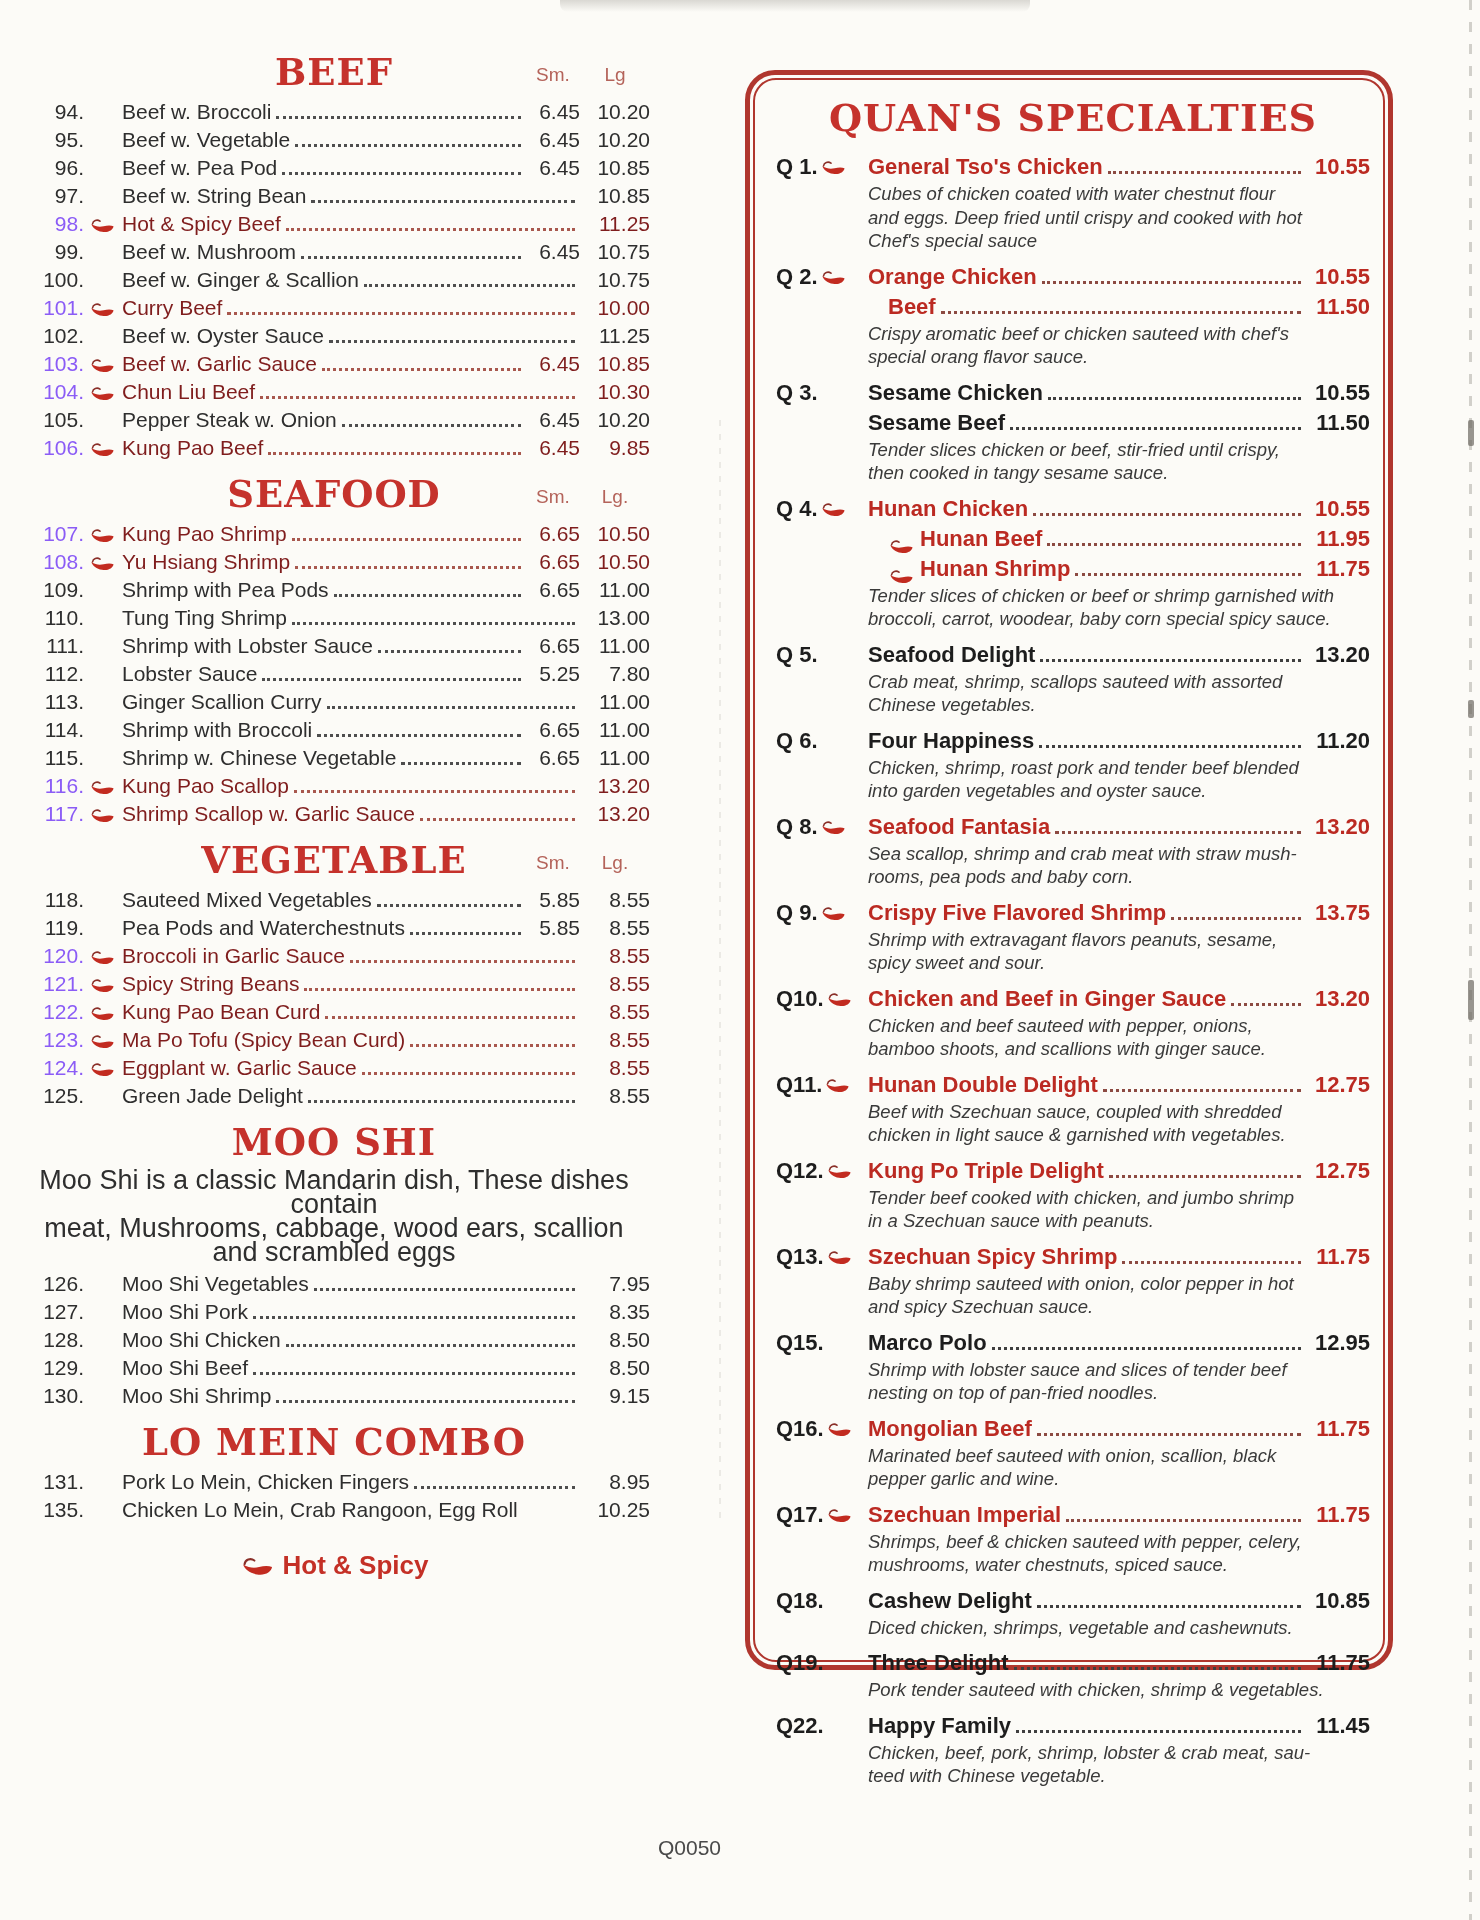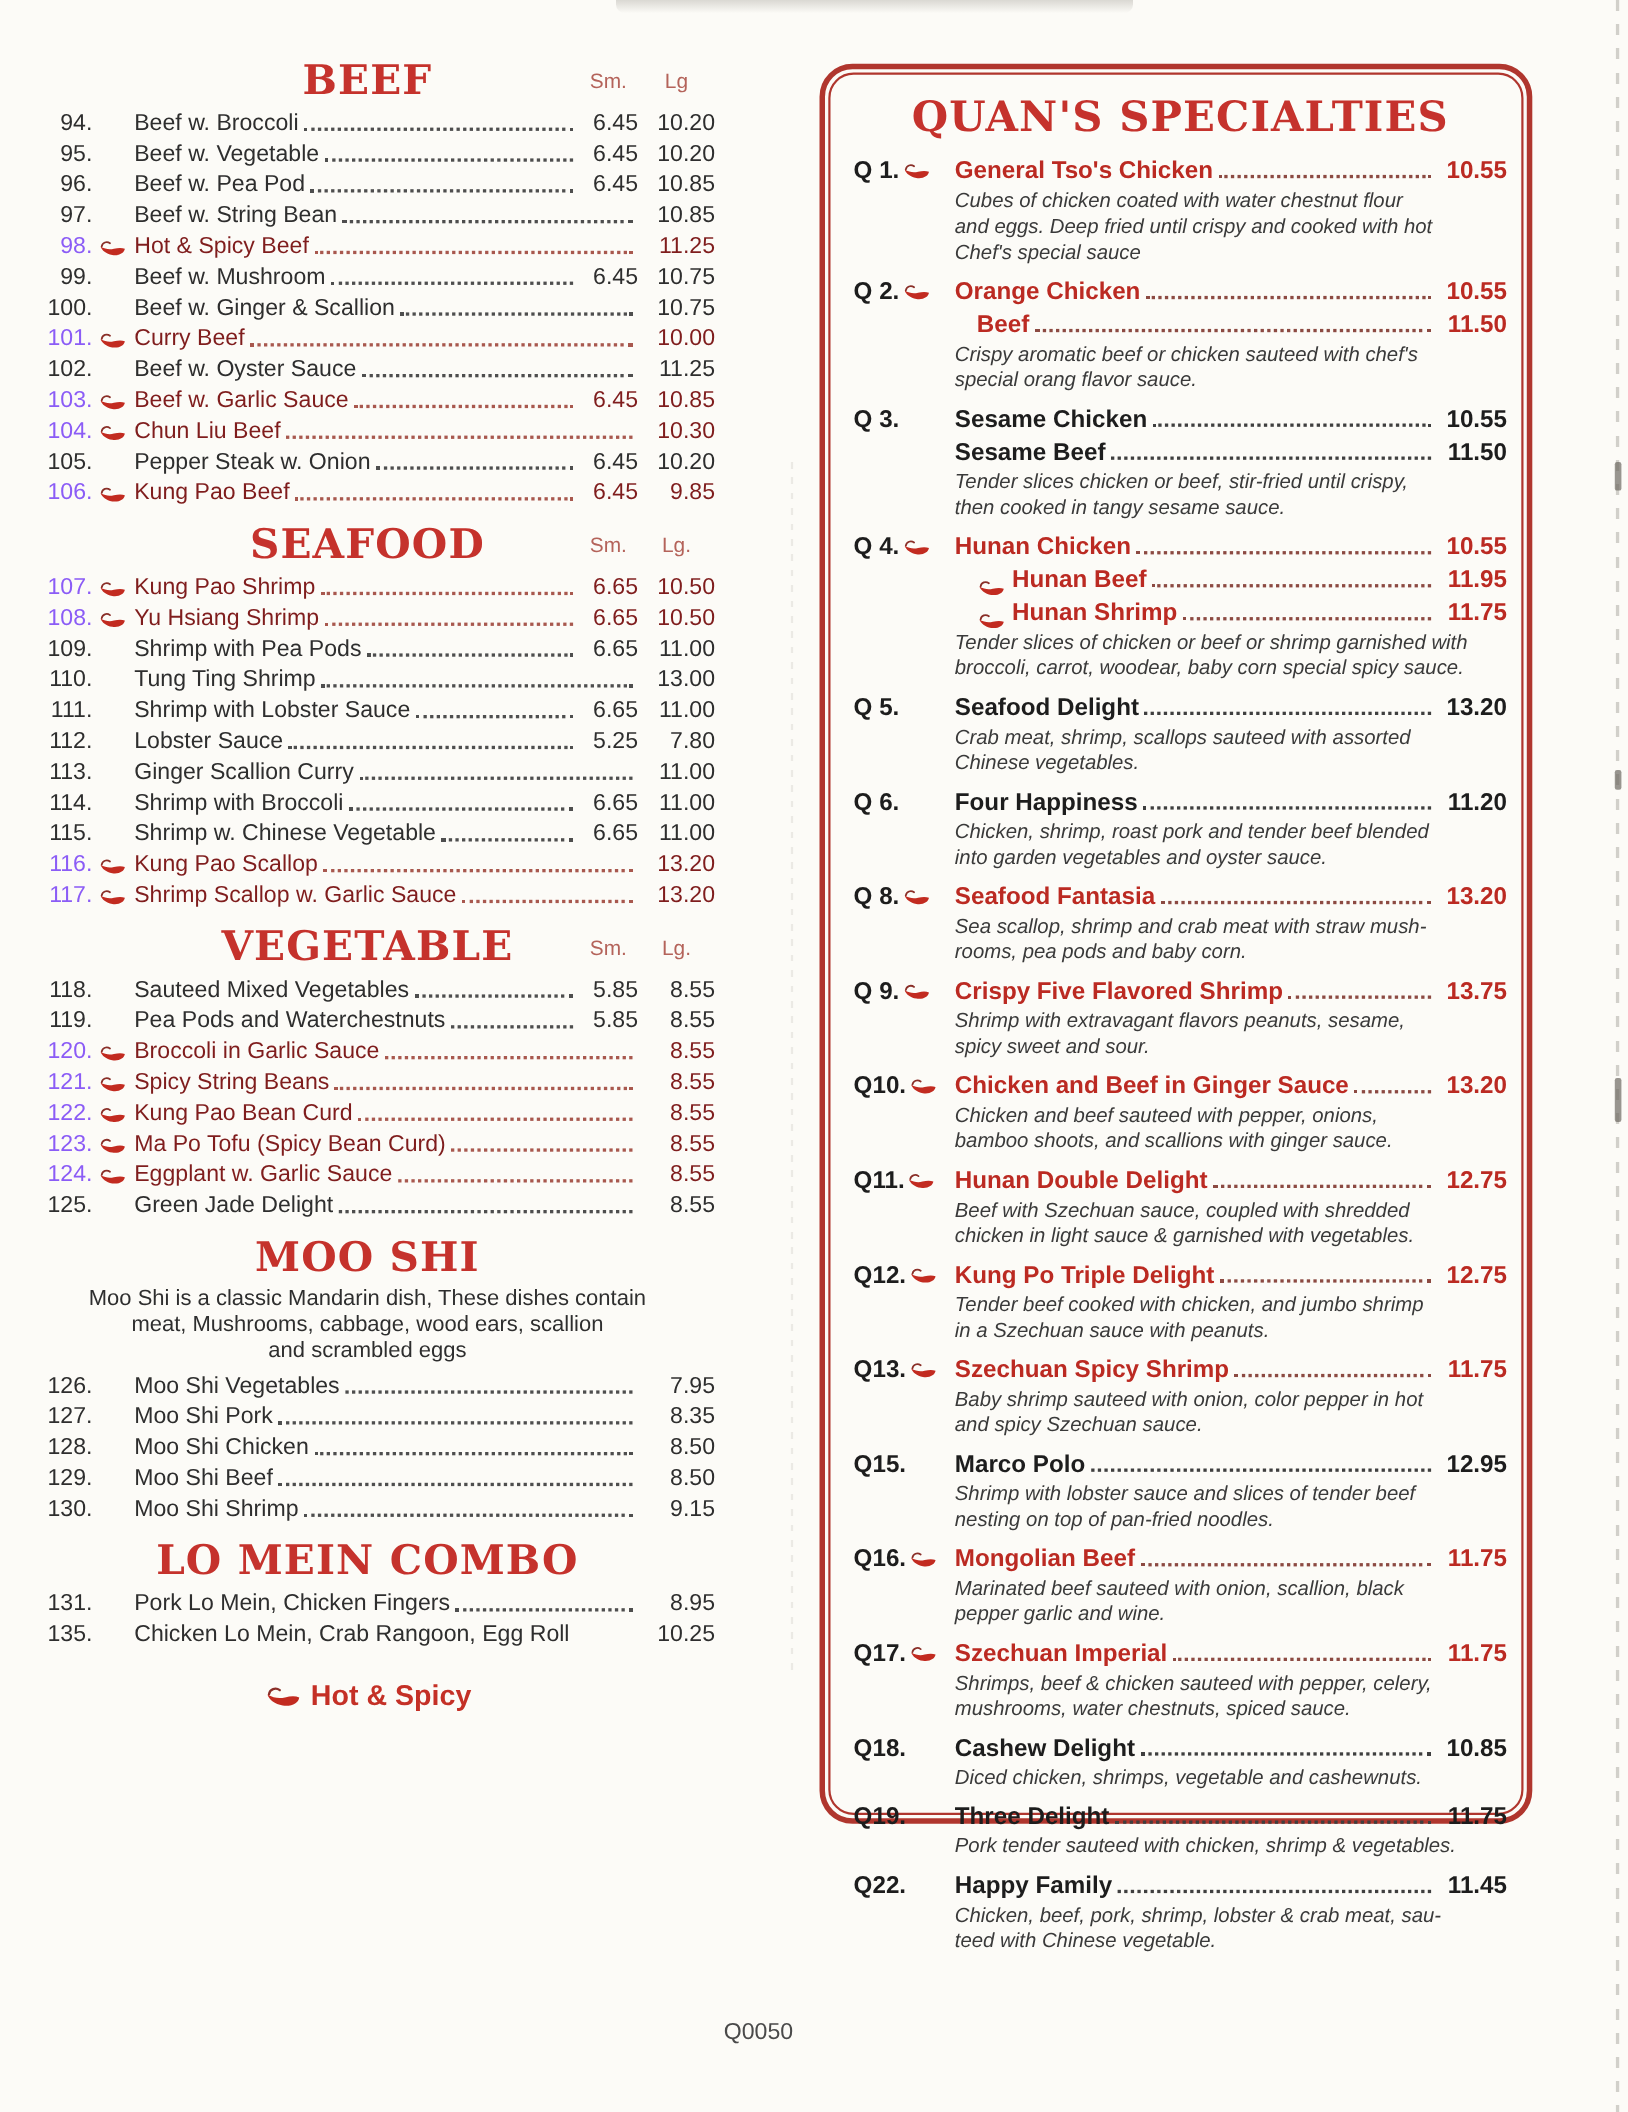--- a/index.html
+++ b/index.html
@@ -18,21 +18,21 @@
     background:linear-gradient(#9a978f, transparent); opacity:.35; border-radius:0 0 8px 8px; }
 
   
   .left-col { position:absolute; left:18px; top:40px; width:632px; }
   .sec-head { position:relative; text-align:center; margin:10px 0 4px; }
   .sec-title { font-family:"DejaVu Serif", serif; font-weight:bold; font-size:37px;
     color:#c5322c; letter-spacing:1px; }
   .size-head { position:absolute; right:0; bottom:8px; display:flex; font-size:19px; color:#b4635a; }
   .size-head .sh-sm { width:54px; text-align:center; }
   .size-head .sh-lg { width:70px; text-align:center; }
-  .sec-desc { text-align:center; font-size:20px; line-height:24px; color:#2e2e2e; margin:2px 0 6px; }
+  .sec-desc { text-align:center; font-size:27px; line-height:24px; color:#2e2e2e; margin:2px 0 6px; }
 
   .row { display:flex; align-items:flex-end; line-height:28px; font-size:21px; color:#2e2e2e; }
   .row .num { width:66px; text-align:right; flex:none; }
   .row .pep-slot { width:36px; flex:none; display:flex; align-items:center; padding-left:5px;
     padding-bottom:5px; box-sizing:border-box; }
   .row .name { flex:none; padding-left:2px; white-space:nowrap; }
   .leader { flex:1; border-bottom:3px dotted #4e4e4e; margin:0 5px 7px 5px; min-width:8px; }
   .leader.blank { border-bottom:none; }
   .row .sm { flex:none; min-width:54px; text-align:right; }
   .row .lg { flex:none; width:70px; text-align:right; }
@@ -40,21 +40,21 @@
   .row.red .name, .row.red .sm, .row.red .lg { color:#7f1d1d; }
   .row.red .leader { border-color:#a8584e; }
 
   .legend { margin-top:26px; text-align:center; }
   .legend-inner { display:inline-flex; align-items:center; gap:9px; color:#c43026;
     font-weight:bold; font-size:26px; }
 
   .plate-code { position:absolute; left:658px; top:1836px; font-size:21px; color:#4a4a4a;text-align:center; }
 
   
-  .spec-box { position:absolute; left:745px; top:58px; width:648px; height:1600px;
+  .spec-box { position:absolute; left:745px; top:70px; width:648px; height:1600px;
     border:5px solid #b0362e; border-radius:30px; box-sizing:border-box; }
   .spec-box::before { content:""; position:absolute; inset:3px; border:2px solid #b0362e;
     border-radius:23px; pointer-events:none; }
   .spec-inner { position:relative; padding:18px 18px 18px 26px; }
   .spec-title { text-align:center; font-family:"DejaVu Serif", serif; font-weight:bold;
     font-size:38px; color:#c5322c; letter-spacing:1px; margin:2px 0 12px; }
   .q-item { margin-bottom:9px; }
   .q-line { display:flex; align-items:flex-end; line-height:30px; font-size:22px;
     font-weight:bold; color:#1d1d1d; }
   .q-line .q-label { flex:none; width:92px; display:flex; align-items:center; box-sizing:border-box; }

